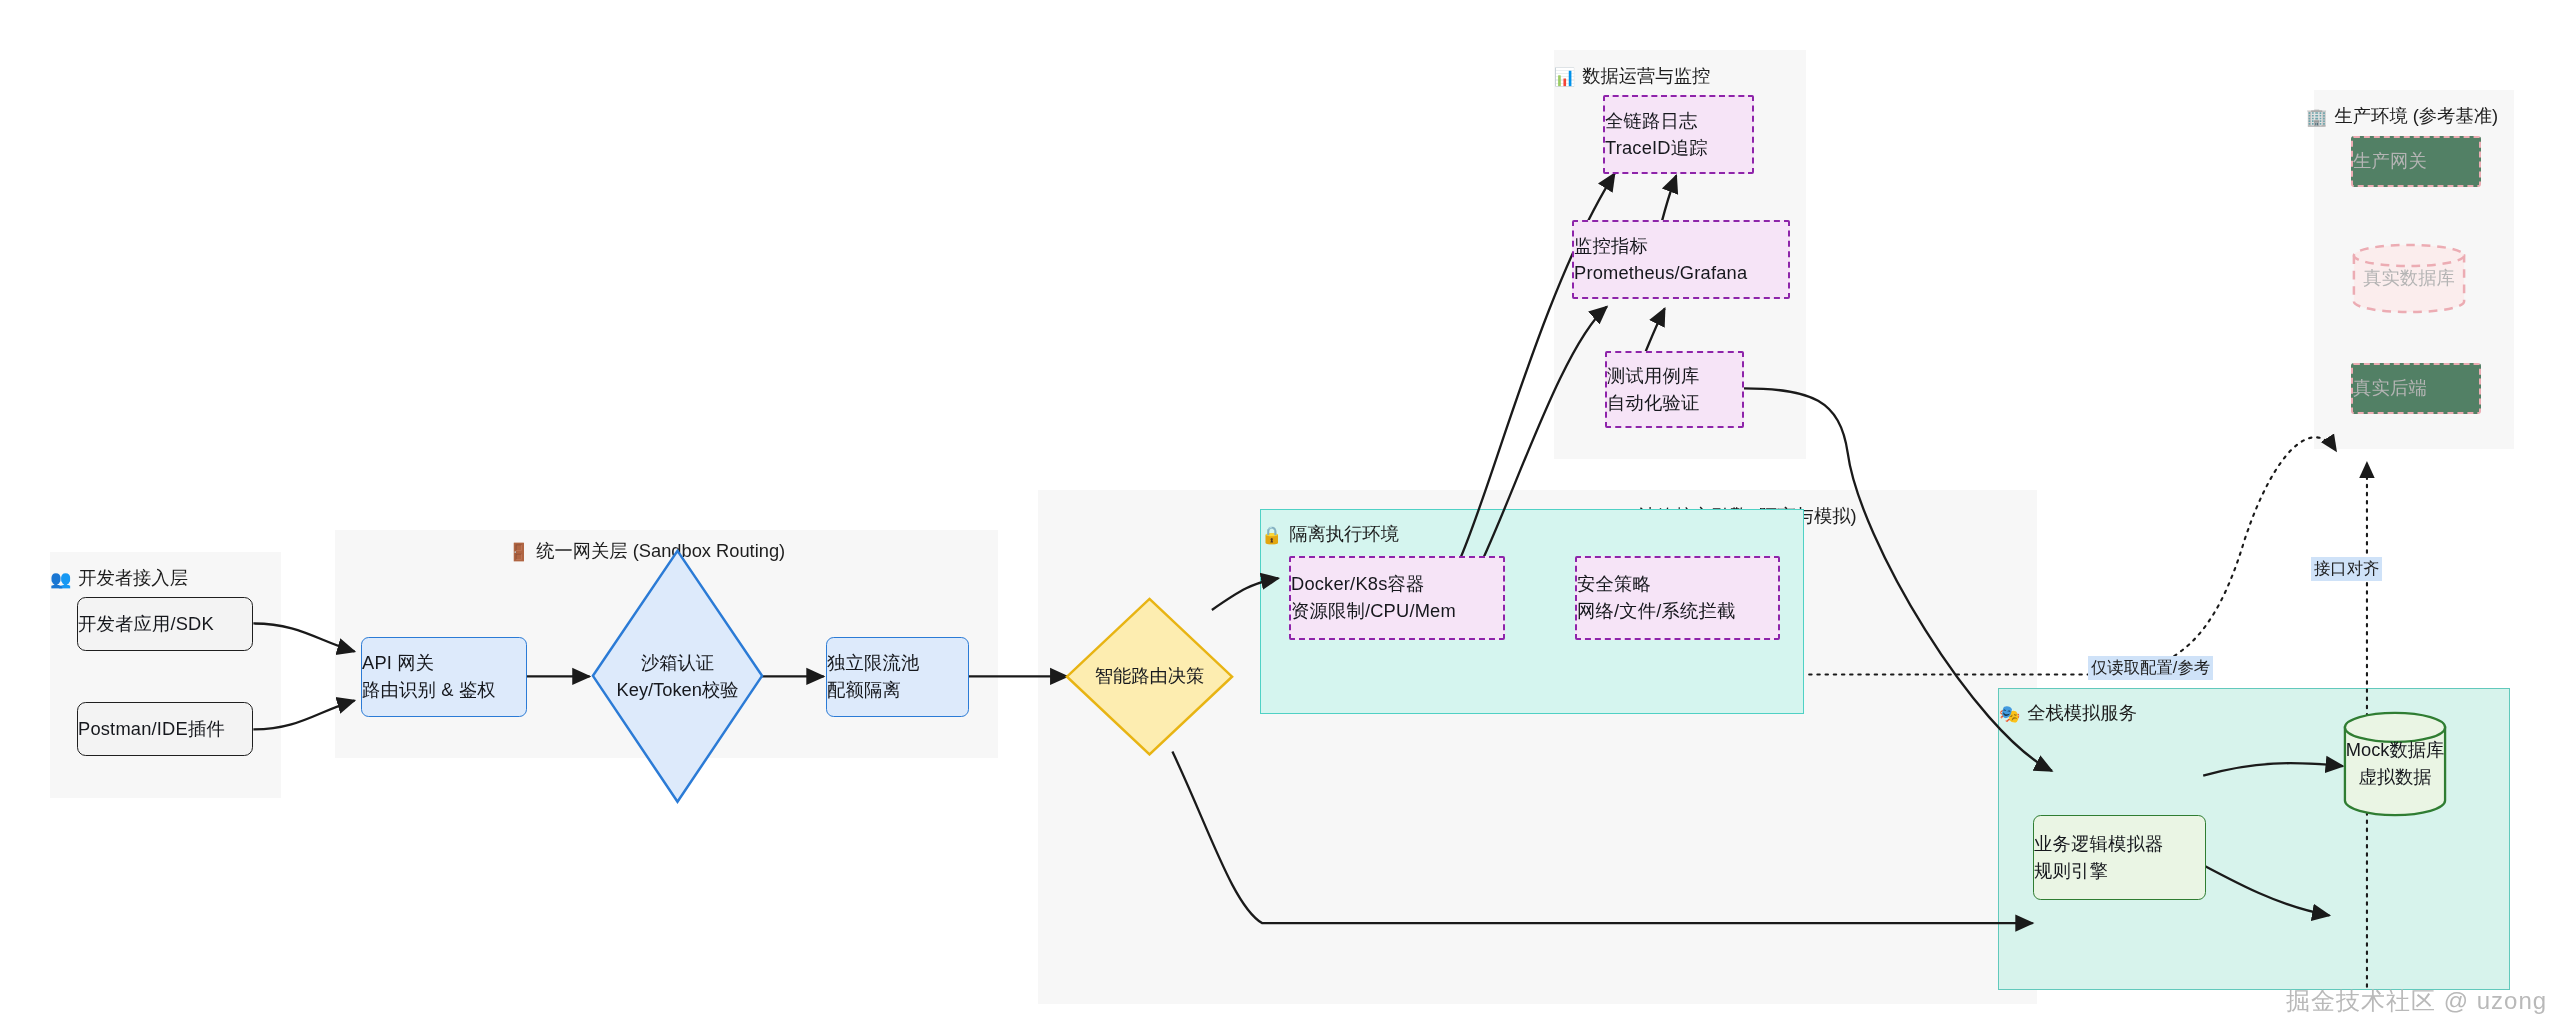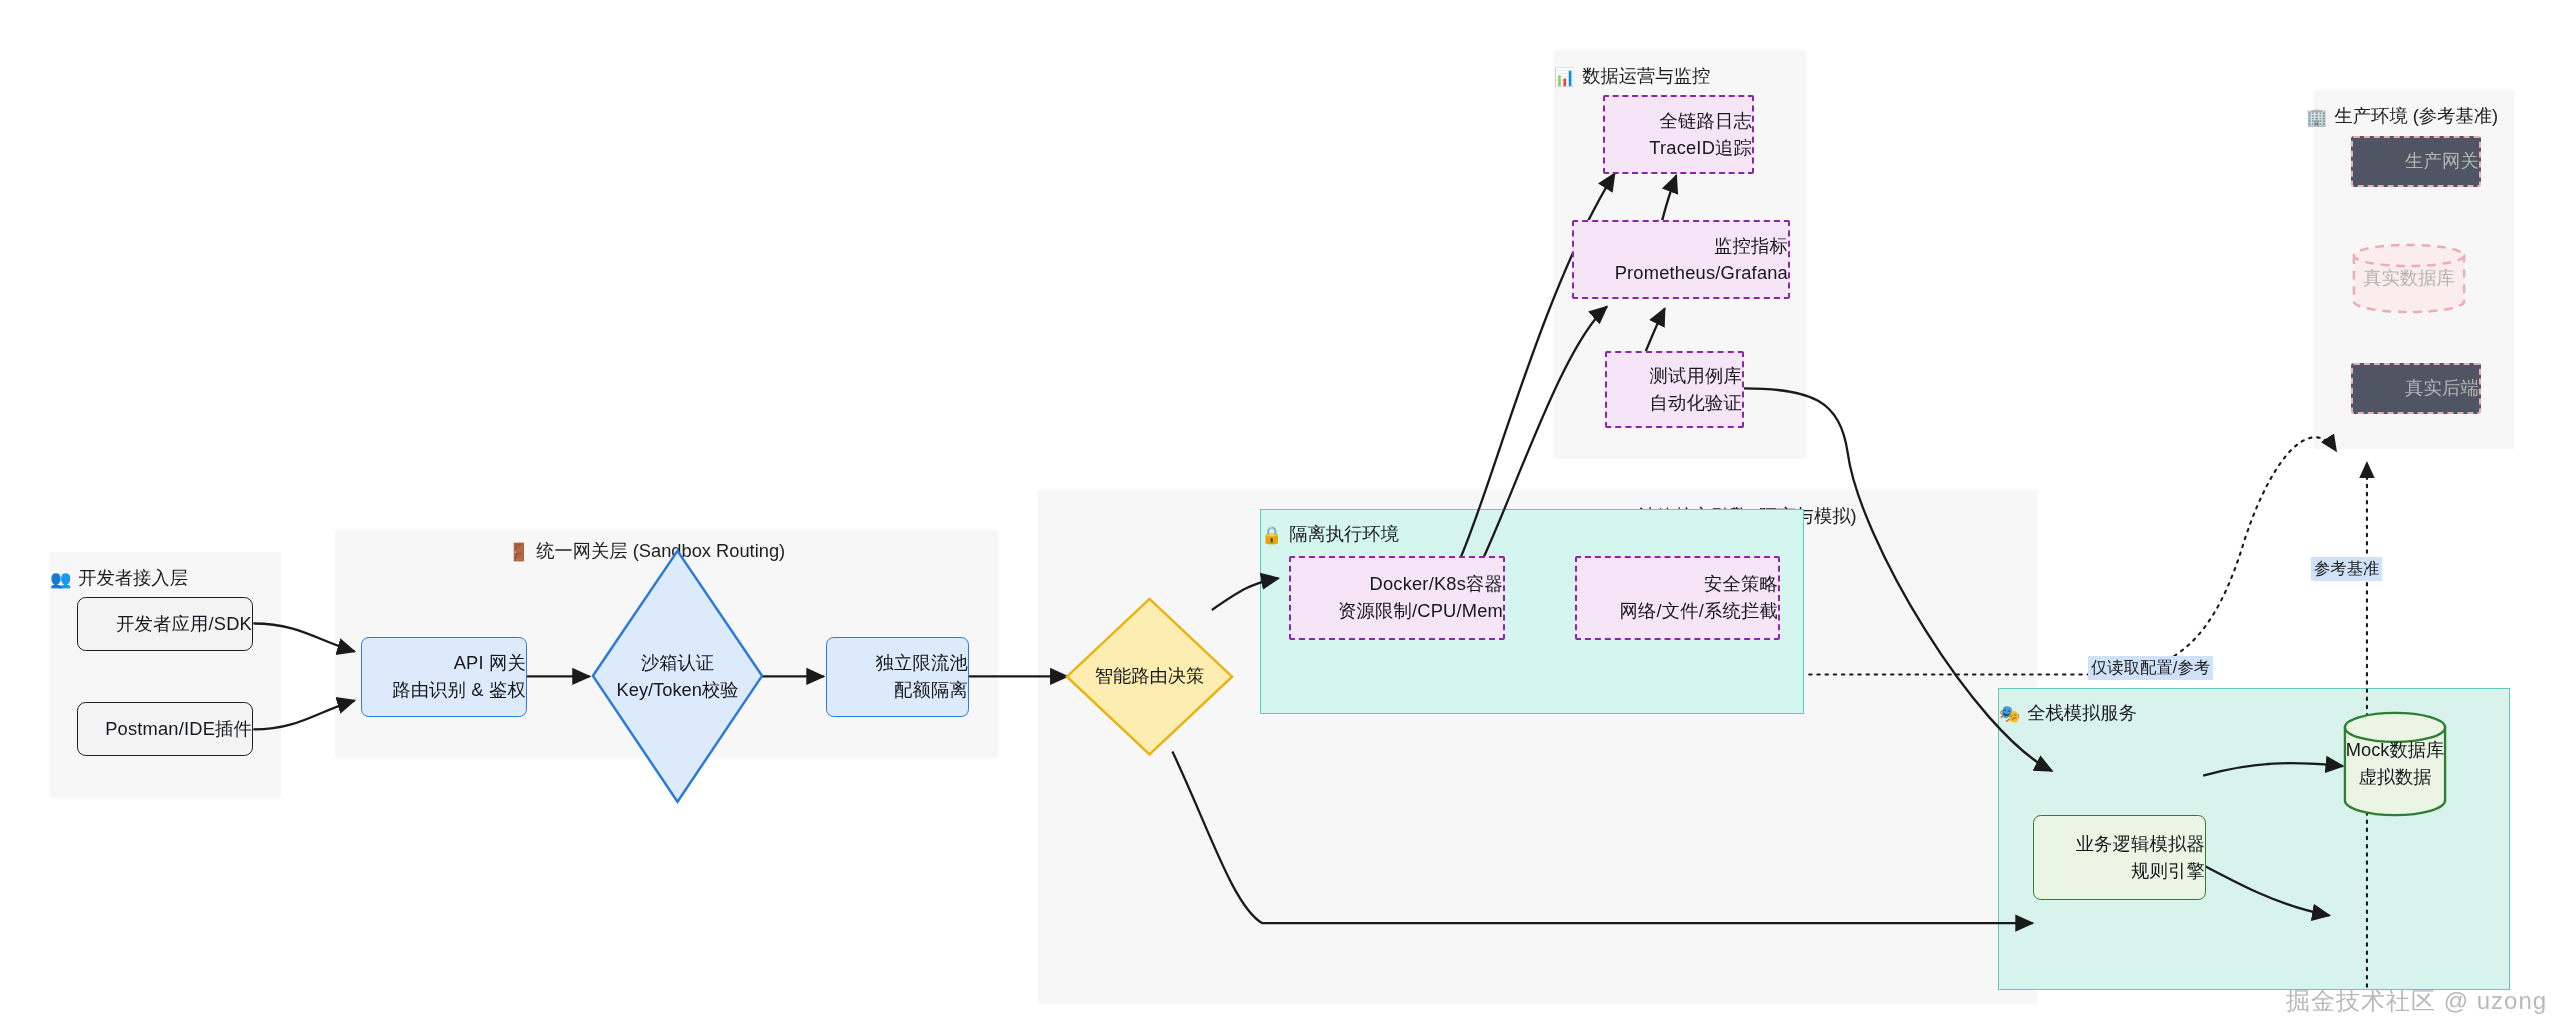--- a/index.html
+++ b/index.html
@@ -46,21 +46,21 @@
   .cluster-teal   { background: #d5f5ef; border: 1.9px solid #4fd1c5; }
   .cluster-mint   { background: #d7f3ec; border: 1px solid #62c9bc; }
   .cluster-plain  { background: #f7f7f7; }
 
   
   .node {
     position: absolute;
     box-sizing: border-box;
     display: flex;
     flex-direction: column;
-    align-items: flex-end;
+    align-items: flex-start;
     justify-content: center;
     text-align: center;
     line-height: 1.45;
     font-size: 18.3px;
     color: #16181d;
     letter-spacing: 0.2px;
   }
   .node .l2 { display: block; }
 
   .node-grey {
@@ -102,21 +102,21 @@
   }
 
   
   .node-dash-purple {
     background: #f6e4f7;
     border: 2.9px dashed #8e24aa;
     border-radius: 1.9px;
   }
   
   .node-dash-red {
-    background: #0f172a;
+    background: #14532d;
     border: 2.9px dashed #e8909a;
     border-radius: 2.9px;
     color: #9b9b9b;
     opacity: .72;
   }
 
   
   .cyl {
     position: absolute;
   }
@@ -353,21 +353,21 @@
 
   <div class="node node-dash-red" style="left:2351px; top:363px; width:130px; height:51px;">
     <span>真实后端</span>
   </div>
 
   <div class="edge-label" style="left:2088px; top:656px;">
     <span>仅读取配置/参考</span>
   </div>
 
   <div class="edge-label" style="left:2311px; top:557px;">
-    <span>参考基准</span>
+    <span>接口对齐</span>
   </div>
 
   <div class="watermark" style="left:2286px; top:985px;">
     <span>掘金技术社区 @ uzong</span>
   </div>
 
 </div>
 
 
 </body></html>

